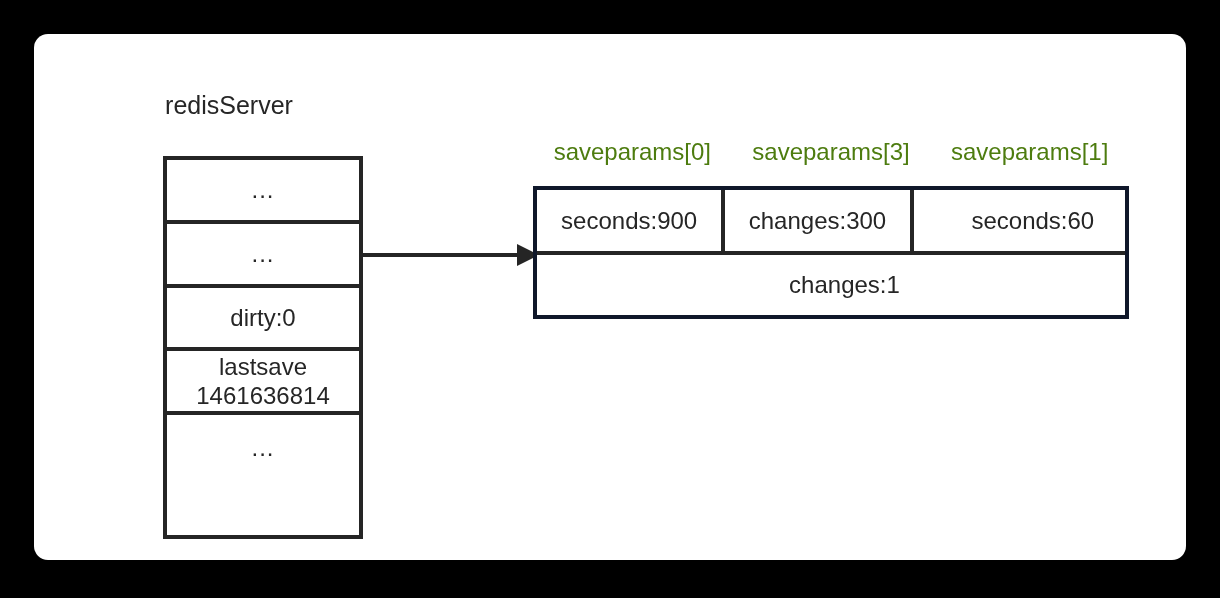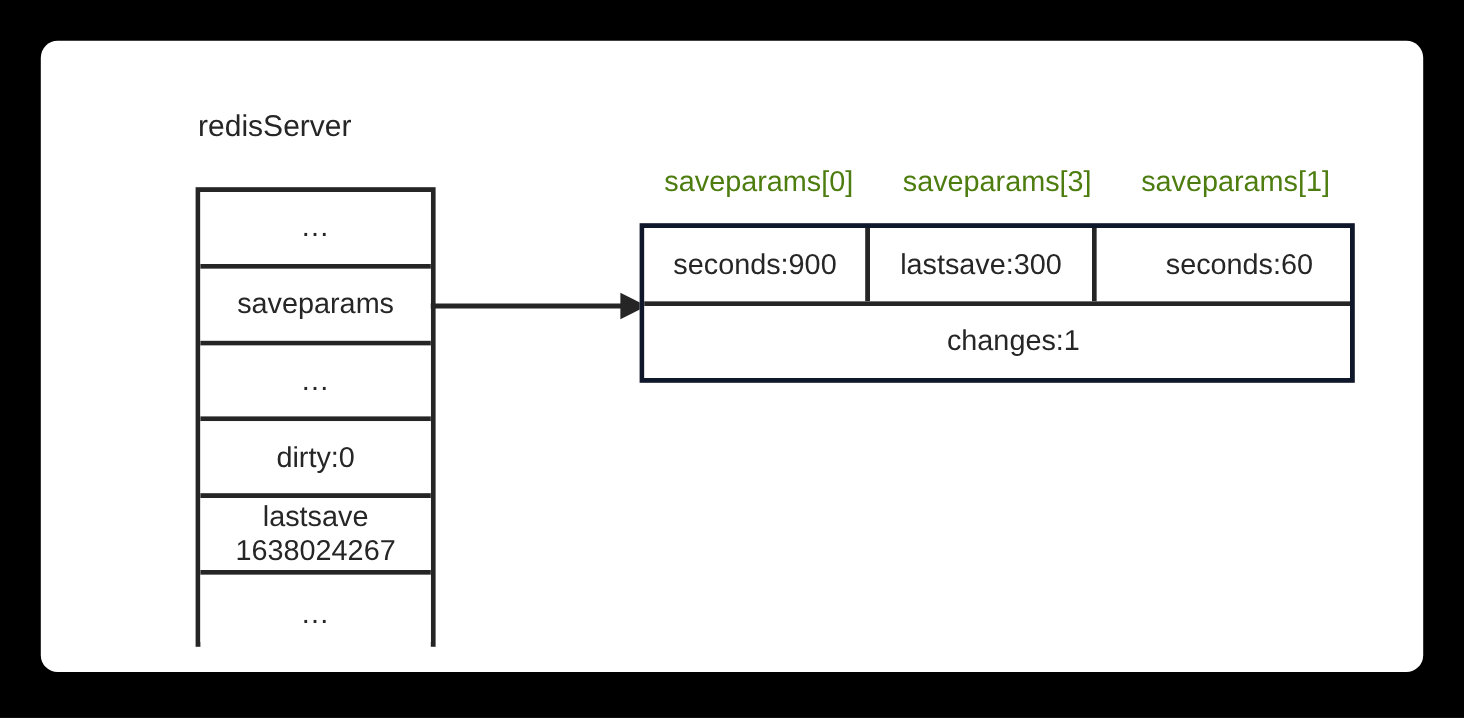--- a/index.html
+++ b/index.html
@@ -162,35 +162,32 @@
   <div id="card">
 
     <div class="struct-title" style="left:95px; top:56px; width:200px;">redisServer</div>
 
     <div id="redis-struct">
 
       <div class="field ellipsis">
         <span class="field-text">...</span>
       </div>
 
-      <div class="field">
-        <span class="field-text">saveparams</span>
-      </div>
 
       <div class="field ellipsis">
         <span class="field-text">...</span>
       </div>
 
       <div class="field">
         <span class="field-text">dirty:0</span>
       </div>
 
       <div class="field">
         <span class="field-text">lastsave
-1638024267</span>
+1461636814</span>
       </div>
 
       <div class="field ellipsis">
         <span class="field-text">...</span>
       </div>
 
     </div>
 
     <svg id="pointer-arrow" viewBox="0 0 180 42">
       <line x1="0" y1="21" x2="160" y2="21" stroke="#252525" stroke-width="4"></line>
@@ -203,21 +200,21 @@
       <div class="array-header">saveparams[1]</div>
     </div>
 
     <div id="saveparams-array">
 
       <div class="array-row">
         <div class="array-cell">
           <span class="cell-text">seconds:900</span>
         </div>
         <div class="array-cell">
-          <span class="cell-text">lastsave:300</span>
+          <span class="cell-text">changes:300</span>
         </div>
         <div class="array-cell">
           <span class="cell-text">seconds:60</span>
         </div>
       </div>
 
       <div class="array-row">
         <div class="array-cell">
           <span class="cell-text">changes:1</span>
         </div>

